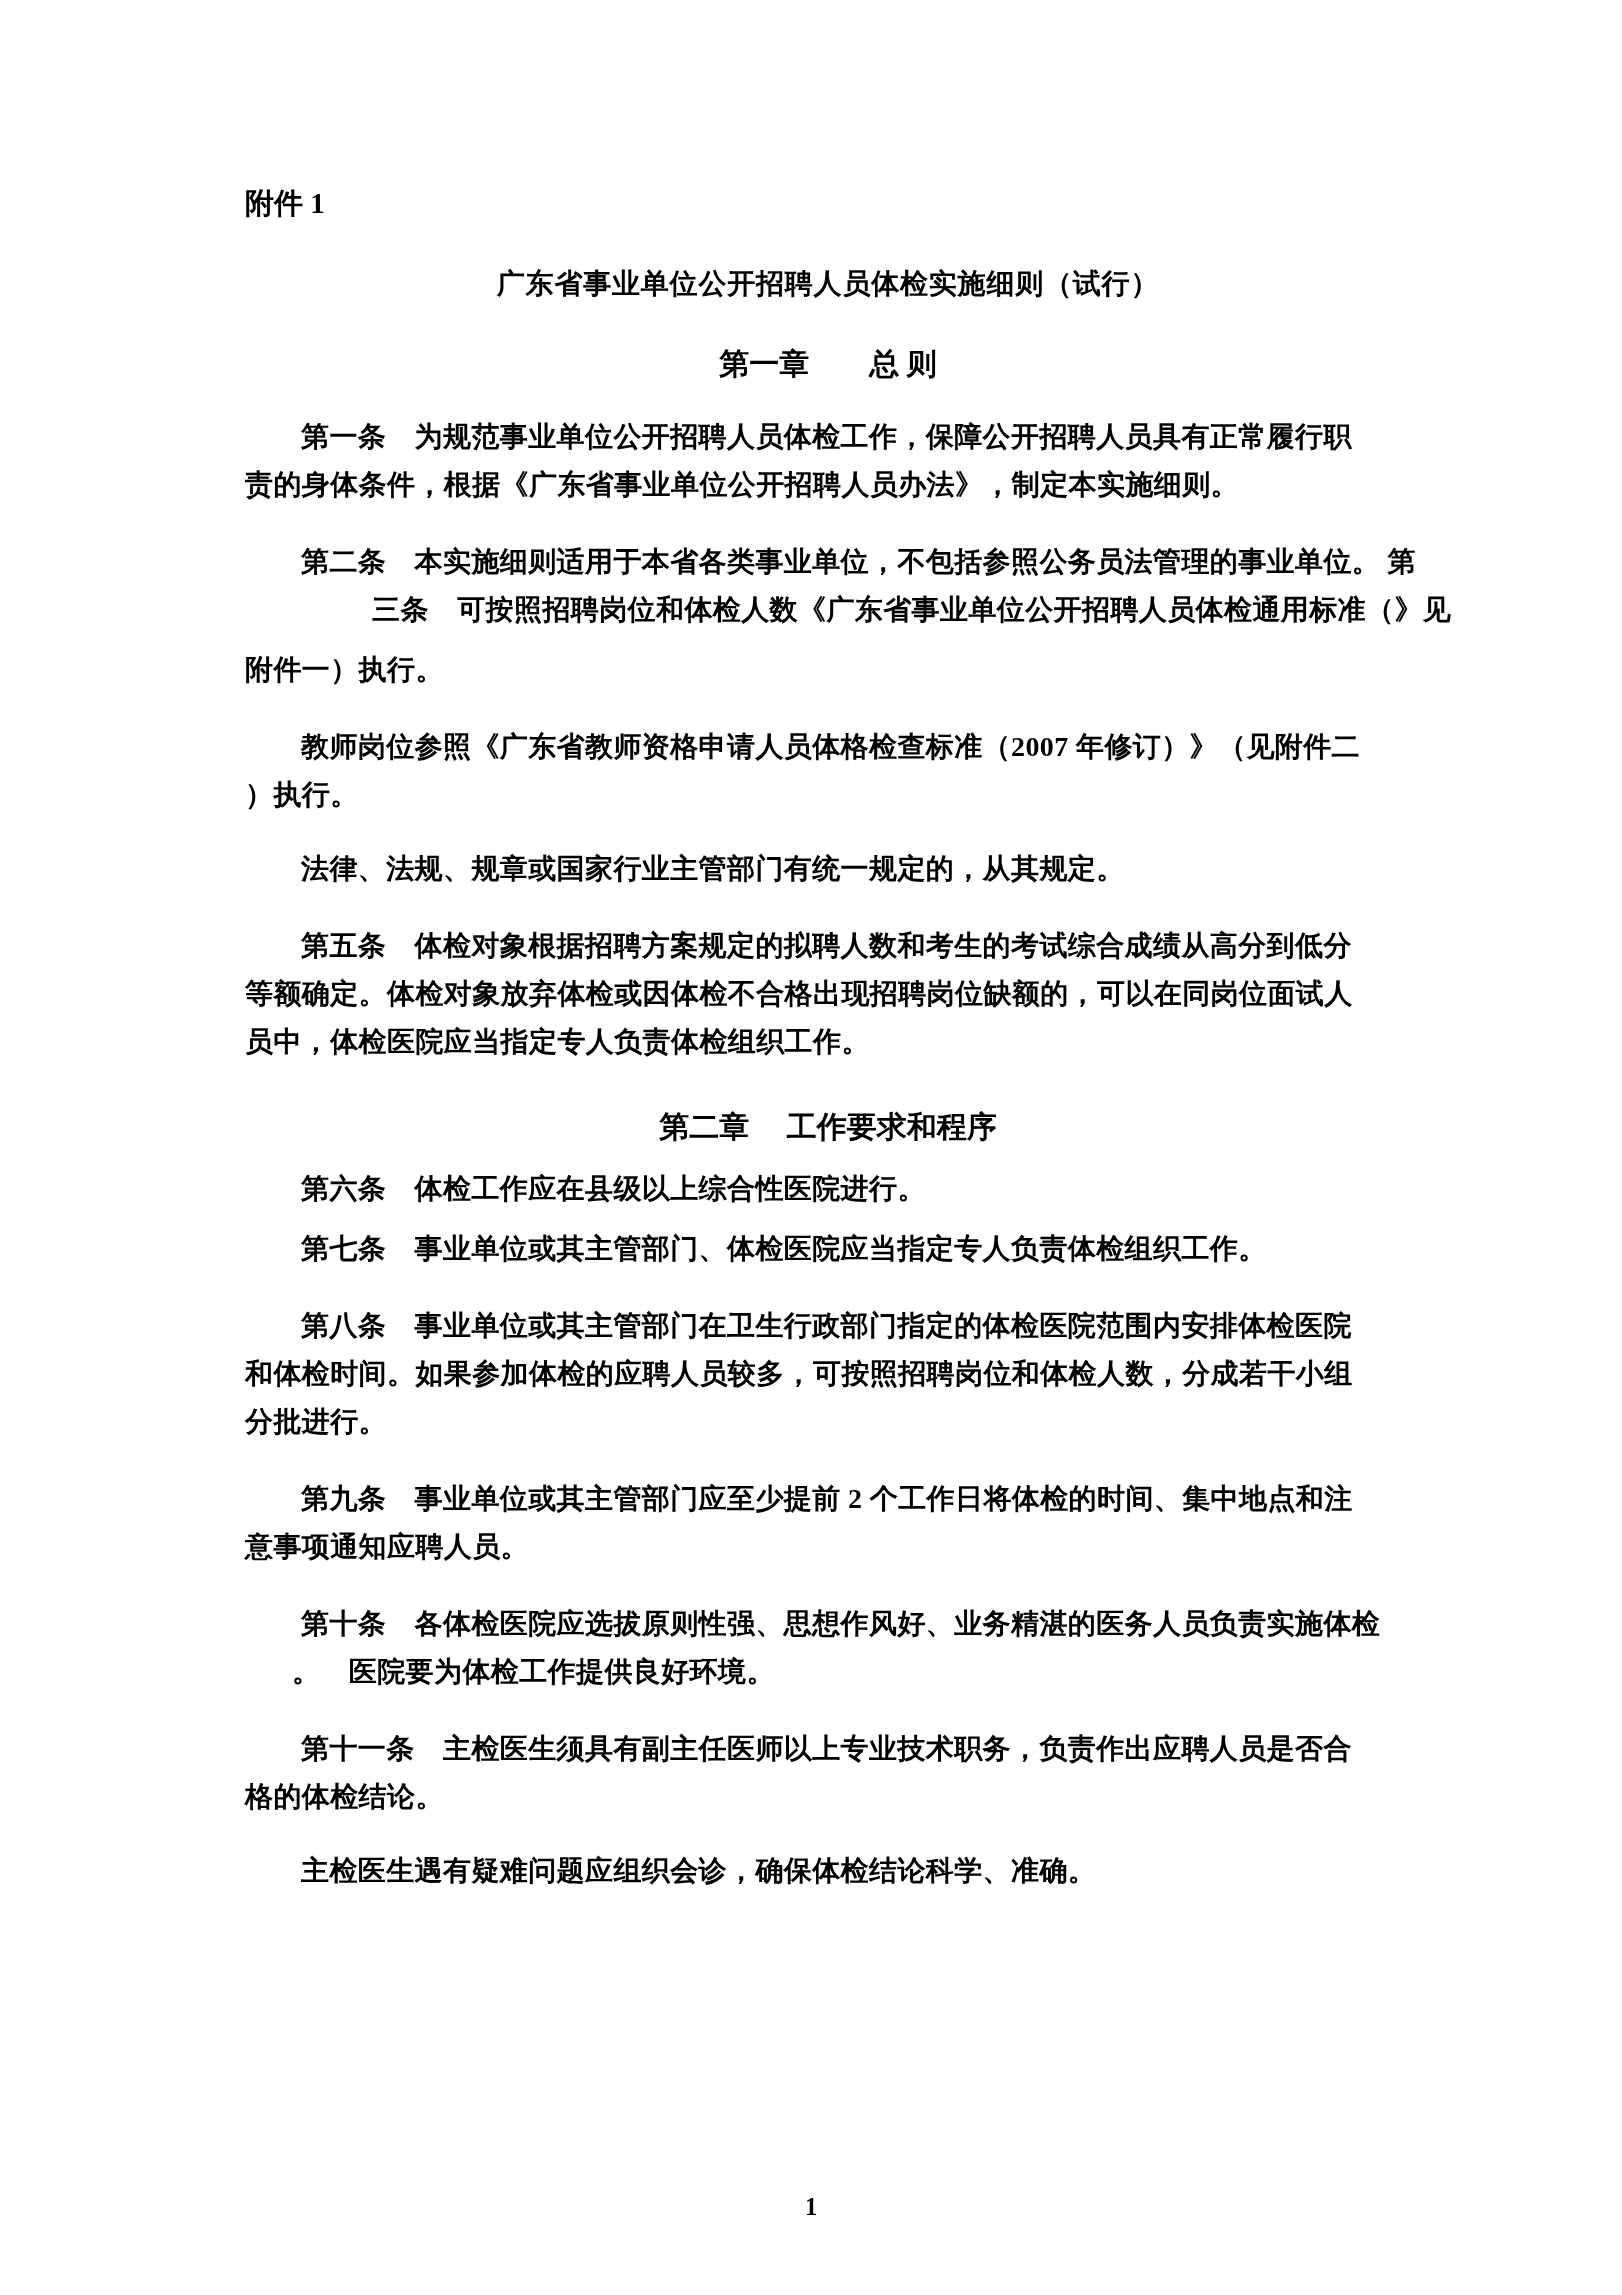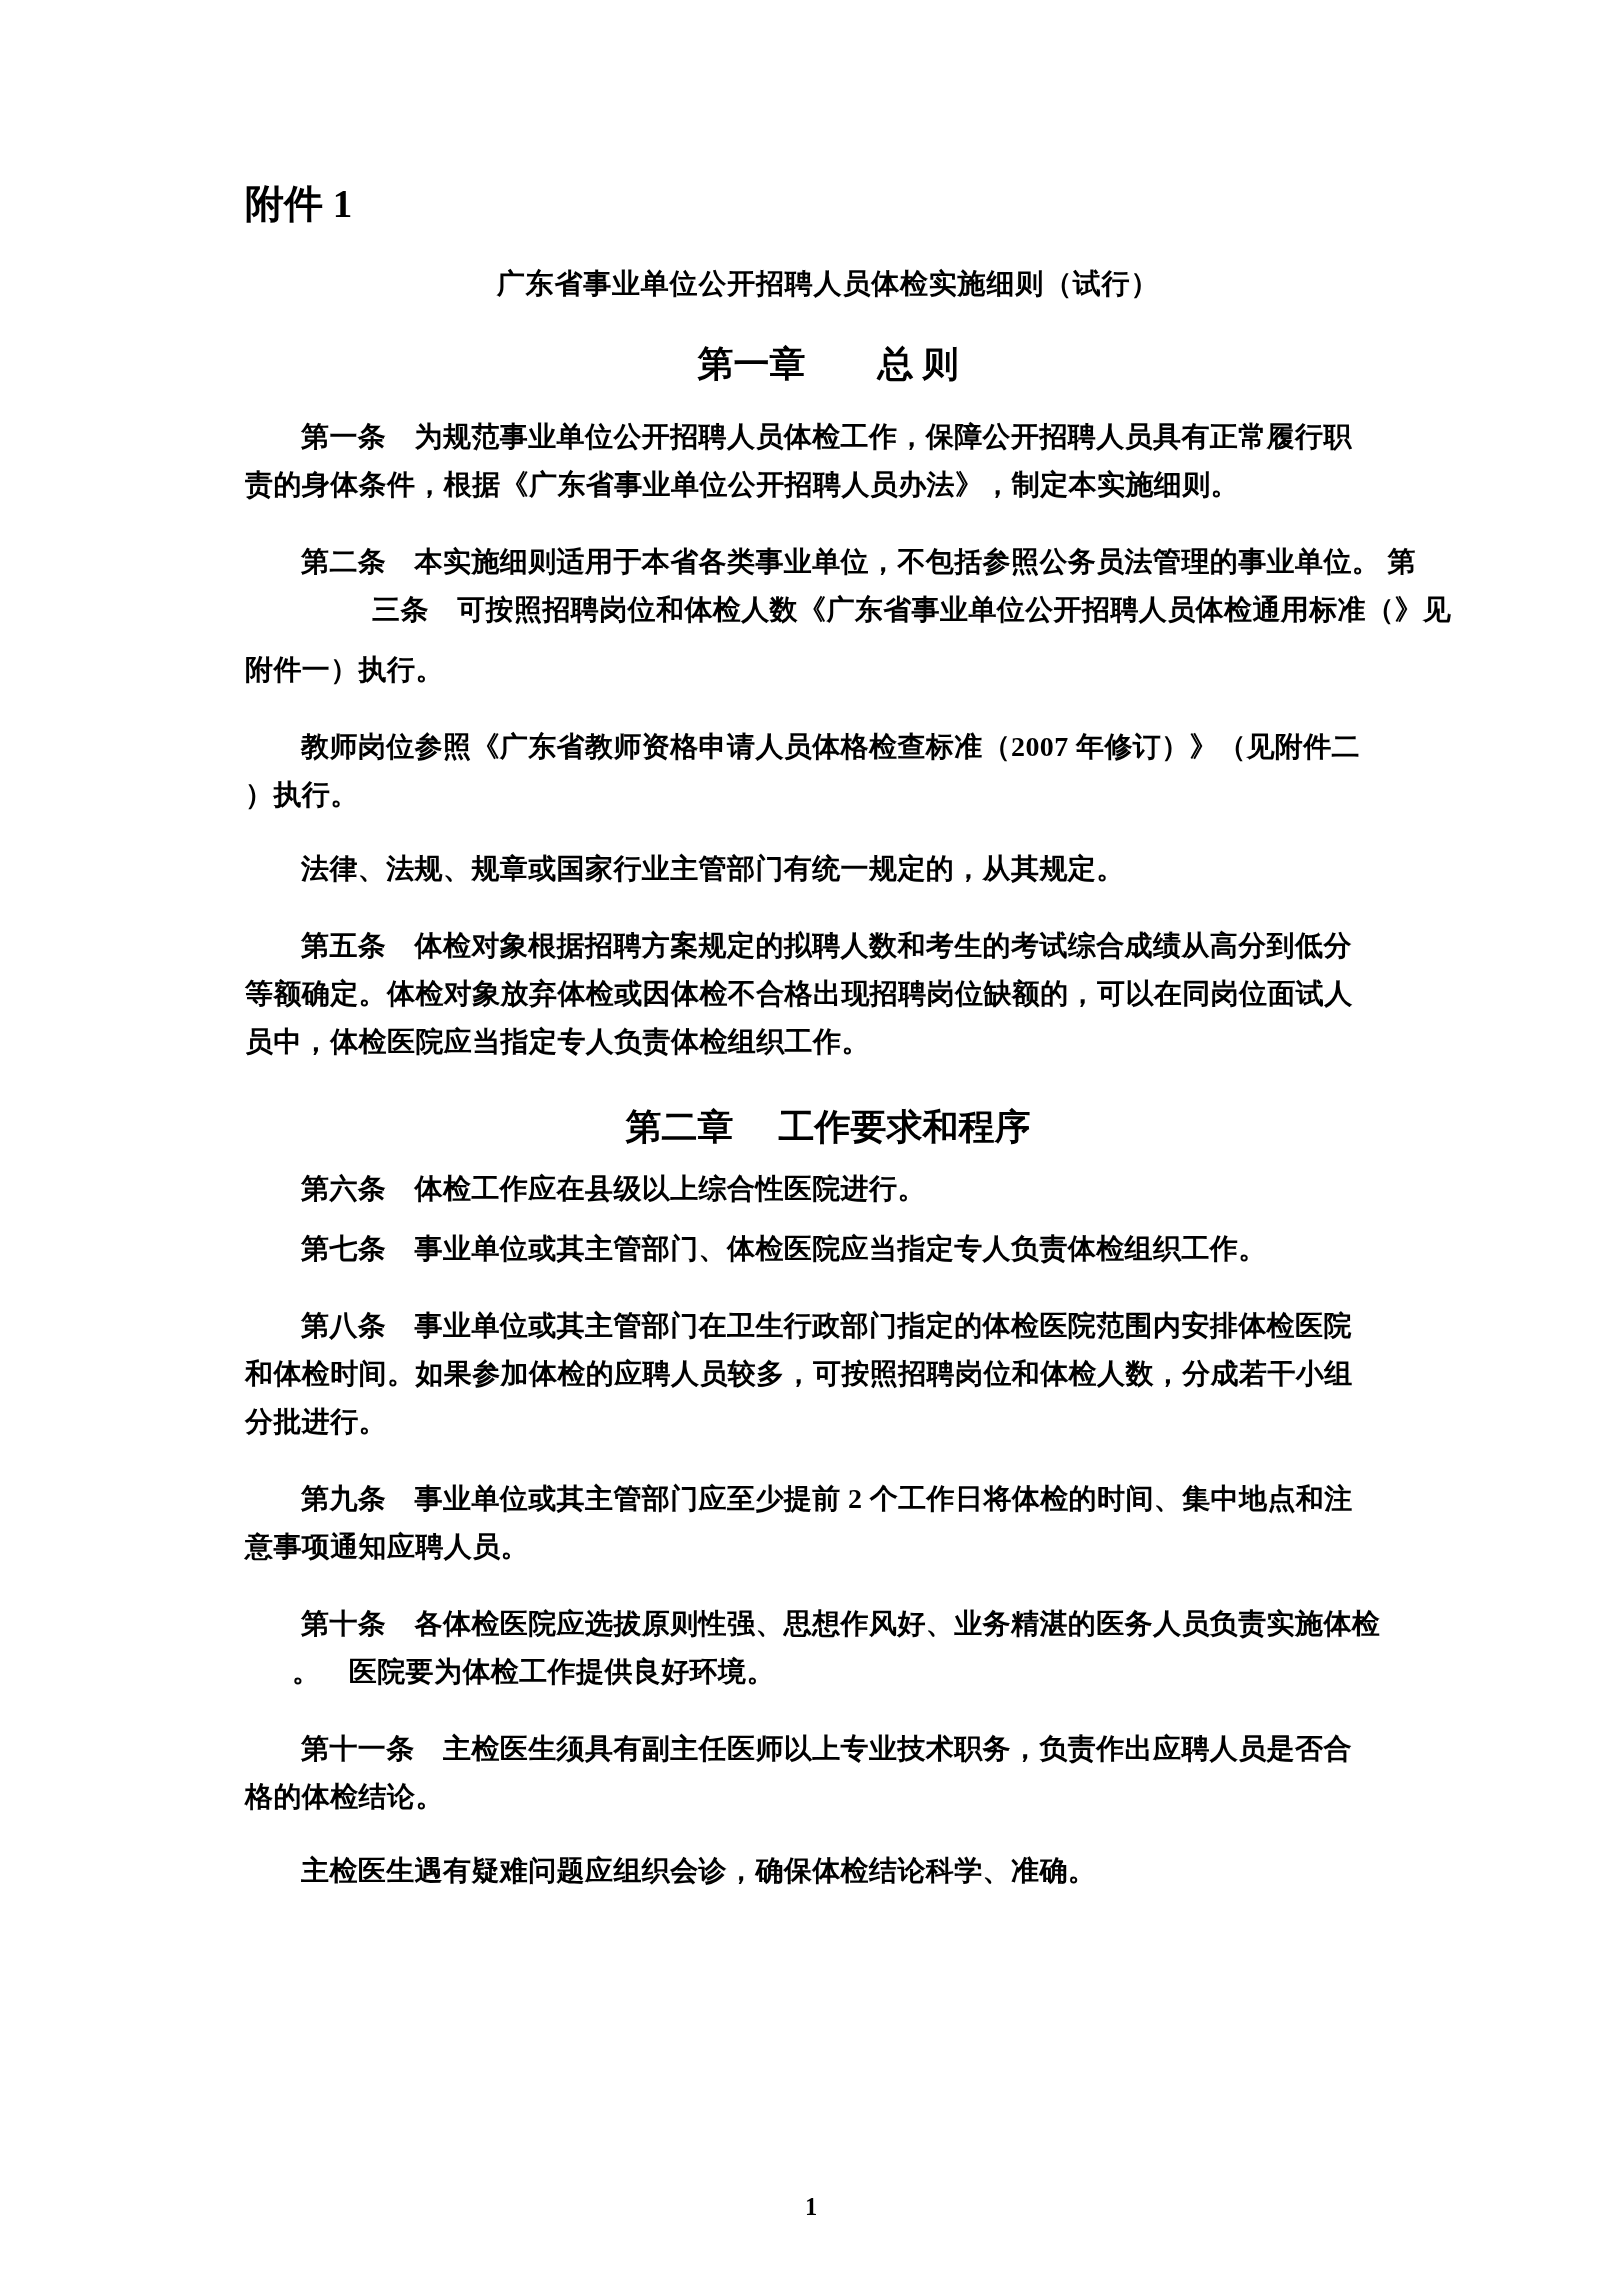--- a/index.html
+++ b/index.html
@@ -13,35 +13,35 @@
     height: 2295px;
     background: #ffffff;
     box-sizing: border-box;
     padding: 184px 211px 0 245px;
     color: #000000;
     font-family: "Liberation Serif", "DejaVu Serif", serif;
     font-weight: 600;
     overflow: hidden;
   }
   .attachment {
-    font-size: 39px;
+    font-size: 29px;
     font-weight: 700;
     line-height: 39px;
     margin-bottom: 35px;
   }
   .title {
     font-size: 28px;
     font-weight: 700;
     text-align: center;
     line-height: 52px;
     letter-spacing: 0.8px;
     margin-bottom: 32px;
   }
   .chapter {
-    font-size: 36px;
+    font-size: 30px;
     font-weight: 700;
     text-align: center;
     line-height: 44px;
     margin-bottom: 27px;
   }
   .chapter.second {
     margin-top: 39px;
     margin-bottom: 10px;
   }
   .para { margin-top: 29px; }

